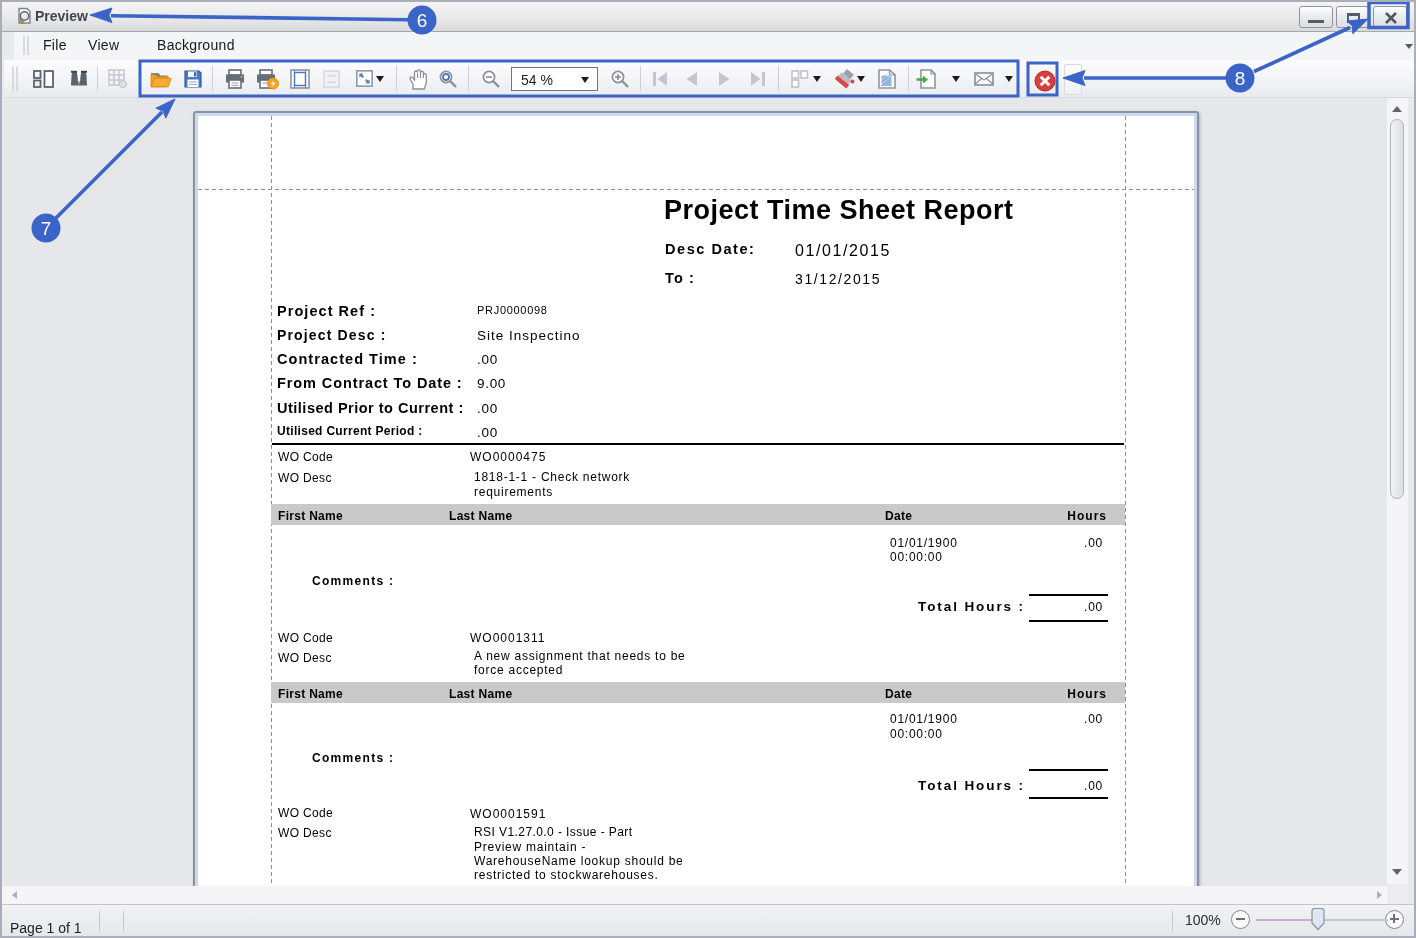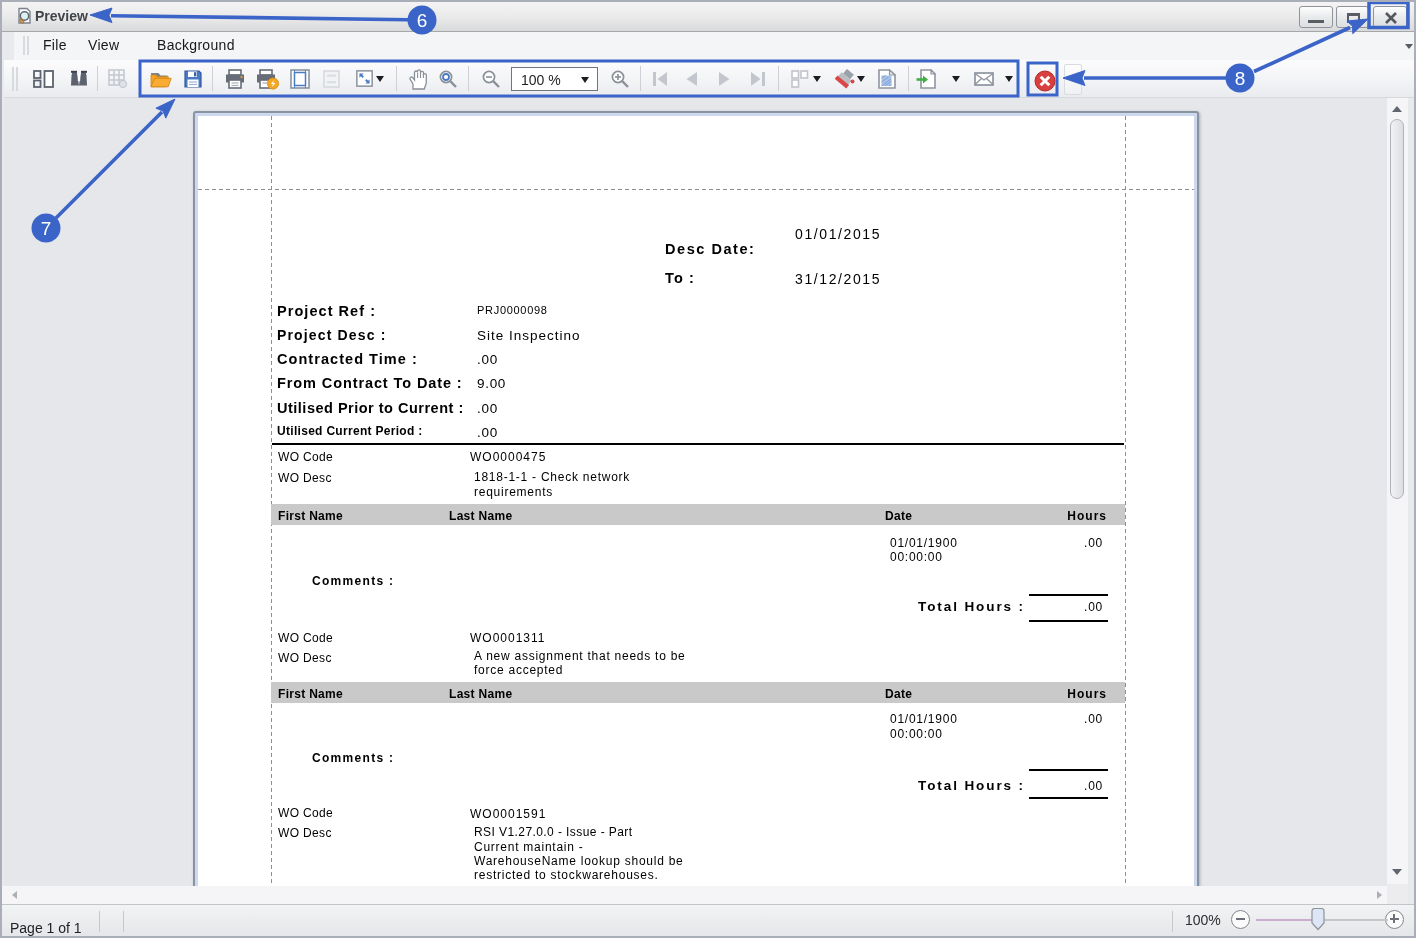--- a/index.html
+++ b/index.html
@@ -196,21 +196,21 @@
   </svg>
   <div class="tsep" style="left:464px"></div>
 
   <svg class="icon" style="left:477px;top:9px" width="20" height="20" viewBox="0 0 20 20">
     <circle cx="8" cy="8" r="5.6" fill="#fff" stroke="#8a9098" stroke-width="1.7"></circle>
     <line x1="5" y1="8" x2="11" y2="8" stroke="#8a9098" stroke-width="1.6"></line>
     <line x1="12.2" y1="12.2" x2="18" y2="18" stroke="#8a9098" stroke-width="2.4"></line>
   </svg>
 
   <div class="abs" style="left:507px;top:7px;width:87px;height:24px;background:#fff;border:1px solid #70757e">
-    <div class="abs nw" style="left:9px;top:4px;font-size:14px;color:#1b1d20">100 %</div>
+    <div class="abs nw" style="left:9px;top:4px;font-size:14px;color:#1b1d20">54 %</div>
     <div class="caret" style="left:69px;top:9px"></div>
   </div>
 
   <svg class="icon" style="left:606px;top:9px" width="20" height="20" viewBox="0 0 20 20">
     <circle cx="8" cy="8" r="5.6" fill="#fff" stroke="#8a9098" stroke-width="1.7"></circle>
     <line x1="5" y1="8" x2="11" y2="8" stroke="#8a9098" stroke-width="1.6"></line>
     <line x1="8" y1="5" x2="8" y2="11" stroke="#8a9098" stroke-width="1.6"></line>
     <line x1="12.2" y1="12.2" x2="18" y2="18" stroke="#8a9098" stroke-width="2.4"></line>
   </svg>
   <div class="tsep" style="left:636px"></div>
@@ -280,22 +280,23 @@
 </div>
 
 <div id="docarea">
   <div id="page">
       <div id="paper">
 
     <div class="abs" style="left:73px;top:0;width:1px;height:768px;background:repeating-linear-gradient(180deg,#8f8f8f 0 4px,transparent 4px 7px)"></div>
     <div class="abs" style="left:927px;top:0;width:1px;height:768px;background:repeating-linear-gradient(180deg,#8f8f8f 0 4px,transparent 4px 7px)"></div>
     <div class="abs" style="left:0;top:73px;width:996px;height:1px;background:repeating-linear-gradient(90deg,#8f8f8f 0 4px,transparent 4px 7px)"></div>
 
+    <div class="doc b" style="left:466px;top:79px;font-size:27px;letter-spacing:0.5px">Project Time Sheet Report</div>
     <div class="doc b" style="left:467px;top:125px;font-size:14.5px;letter-spacing:1.55px">Desc Date:</div>
-    <div class="doc" style="left:597px;top:110px;font-size:14px;letter-spacing:1.6px">01/01/2015</div>
+    <div class="doc" style="left:597px;top:126px;font-size:16px;letter-spacing:1.6px">01/01/2015</div>
     <div class="doc b" style="left:467px;top:154px;font-size:14.5px;letter-spacing:1.1px">To :</div>
     <div class="doc" style="left:597px;top:155px;font-size:14px;letter-spacing:1.6px">31/12/2015</div>
     <div class="doc b" style="left:79px;top:187px;font-size:14.5px;letter-spacing:1.05px">Project Ref :</div>
     <div class="doc" style="left:279px;top:188px;font-size:11px;letter-spacing:0.7px">PRJ0000098</div>
     <div class="doc b" style="left:79px;top:211px;font-size:14px;letter-spacing:1.15px">Project Desc :</div>
     <div class="doc" style="left:279px;top:212px;font-size:13.5px;letter-spacing:1.0px">Site Inspectino</div>
     <div class="doc b" style="left:79px;top:235px;font-size:14.5px;letter-spacing:1.05px">Contracted Time :</div>
     <div class="doc" style="left:279px;top:236px;font-size:13.5px;letter-spacing:0.7px">.00</div>
     <div class="doc b" style="left:79px;top:259px;font-size:14.5px;letter-spacing:0.9px">From Contract To Date :</div>
     <div class="doc" style="left:279px;top:260px;font-size:13.5px;letter-spacing:0.7px">9.00</div>
@@ -340,21 +341,21 @@
     <div class="doc bc" style="left:114px;top:635px">Comments :</div>
     <div class="doc bt" style="left:647px;top:662px;width:180px;text-align:right">Total Hours :</div>
     <div class="abs" style="left:831px;top:653px;width:79px;height:1.6px;background:#000"></div>
     <div class="doc s" style="left:845px;top:663px;width:60px;text-align:right">.00</div>
     <div class="abs" style="left:831px;top:681px;width:79px;height:1.6px;background:#000"></div>
 
     <div class="doc bs" style="left:80px;top:690px">WO Code</div>
     <div class="doc s" style="left:272px;top:691px;letter-spacing:1.0px">WO0001591</div>
     <div class="doc bs" style="left:80px;top:710px">WO Desc</div>
     <div class="doc s" style="left:276px;top:709px;letter-spacing:0.42px">RSI V1.27.0.0 - Issue - Part</div>
-    <div class="doc s" style="left:276px;top:724px">Current maintain -</div>
+    <div class="doc s" style="left:276px;top:724px">Preview maintain -</div>
     <div class="doc s" style="left:276px;top:738px">WarehouseName lookup should be</div>
     <div class="doc s" style="left:276px;top:752px">restricted to stockwarehouses.</div>
   </div>
     </div>
 </div>
 
 <div id="vscroll">
   <div class="abs" style="left:5px;top:8px;width:0;height:0;border-left:5px solid transparent;border-right:5px solid transparent;border-bottom:6px solid #606570"></div>
   <div id="vthumb"></div>
   <div class="abs" style="left:5px;top:771px;width:0;height:0;border-left:5px solid transparent;border-right:5px solid transparent;border-top:6px solid #606570"></div>

